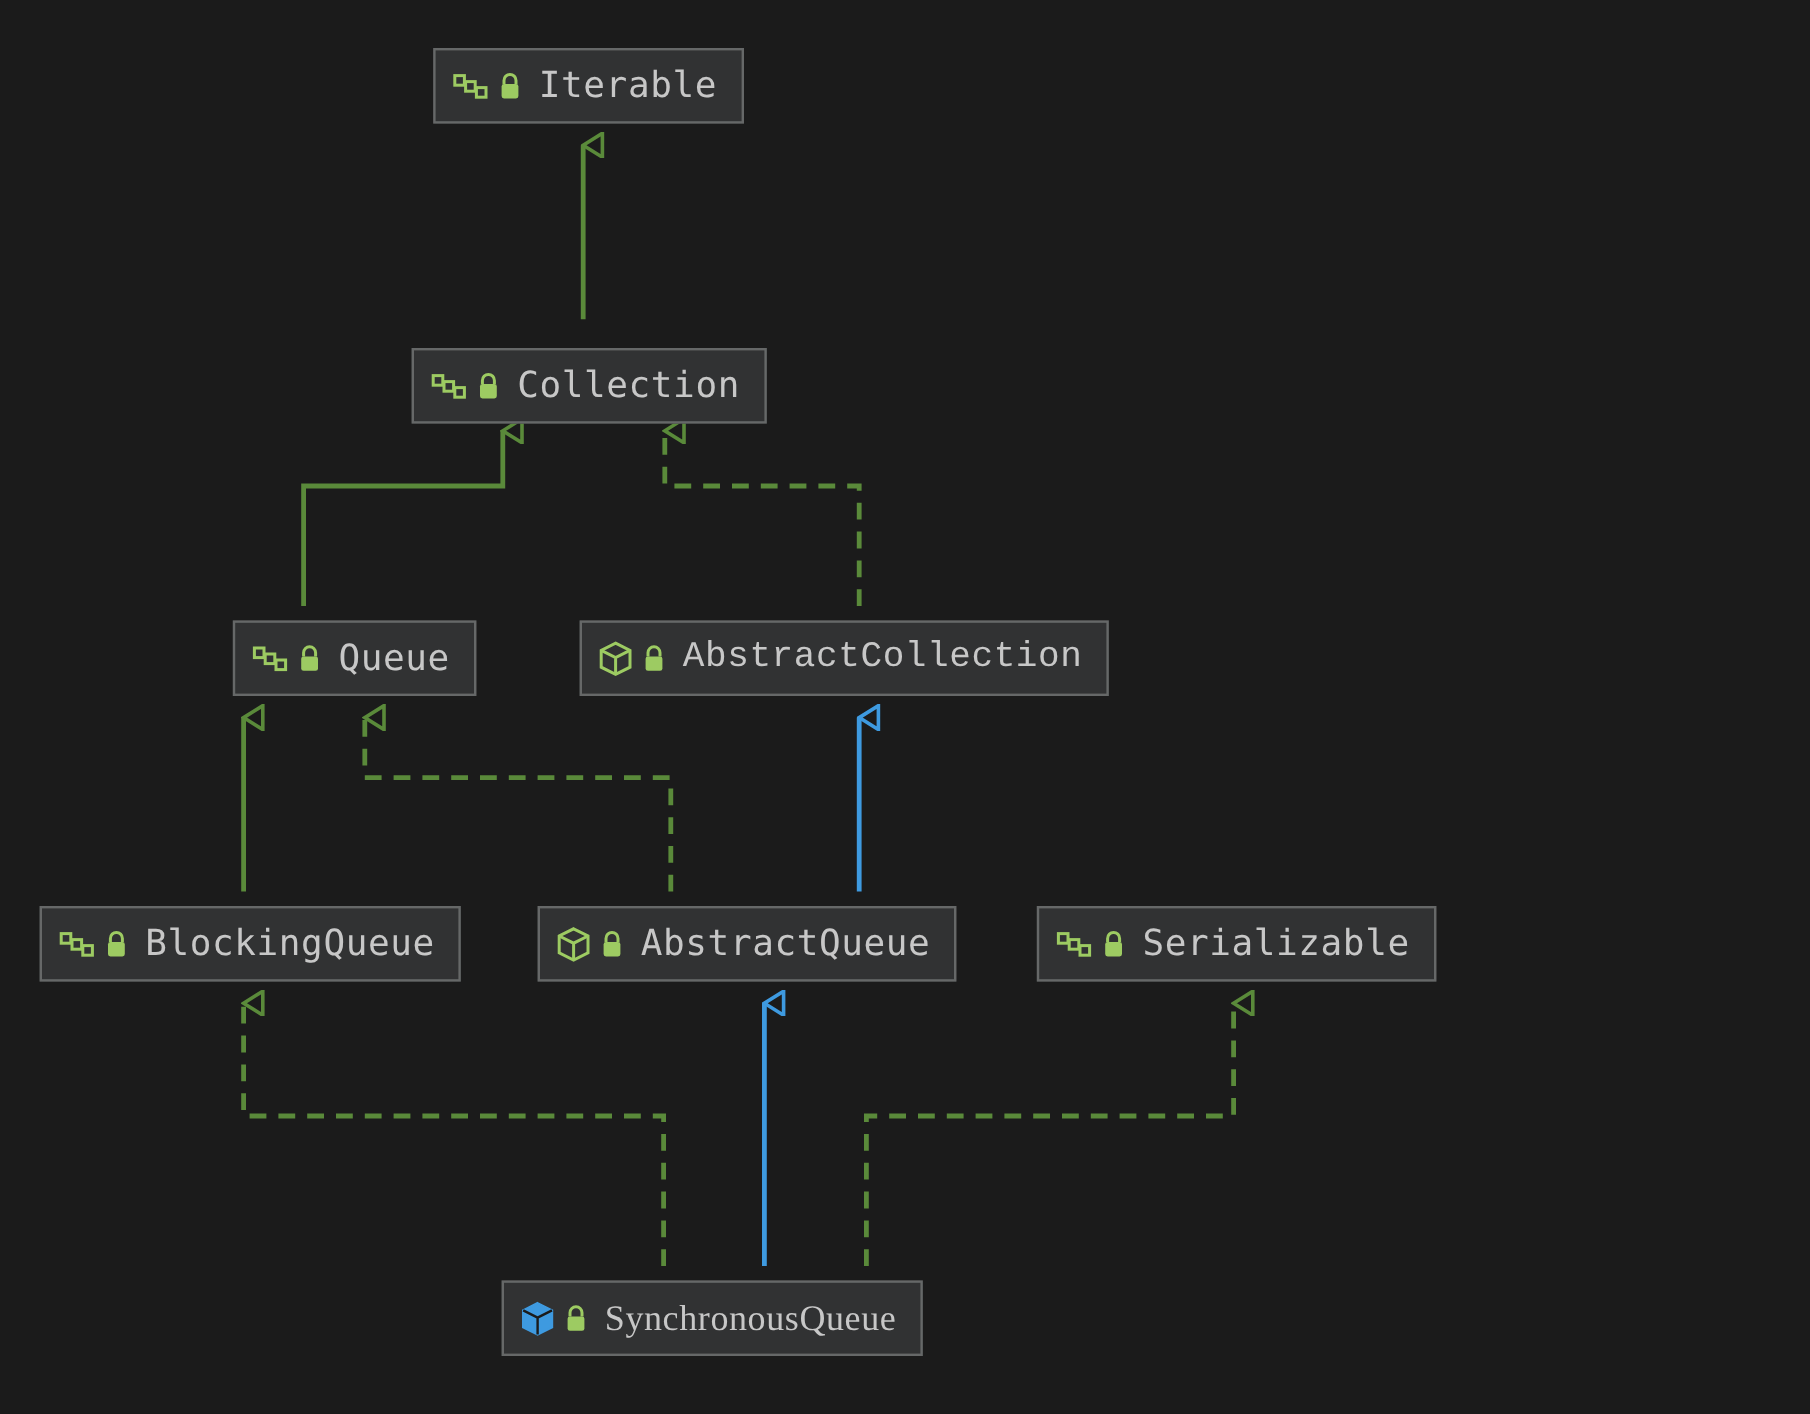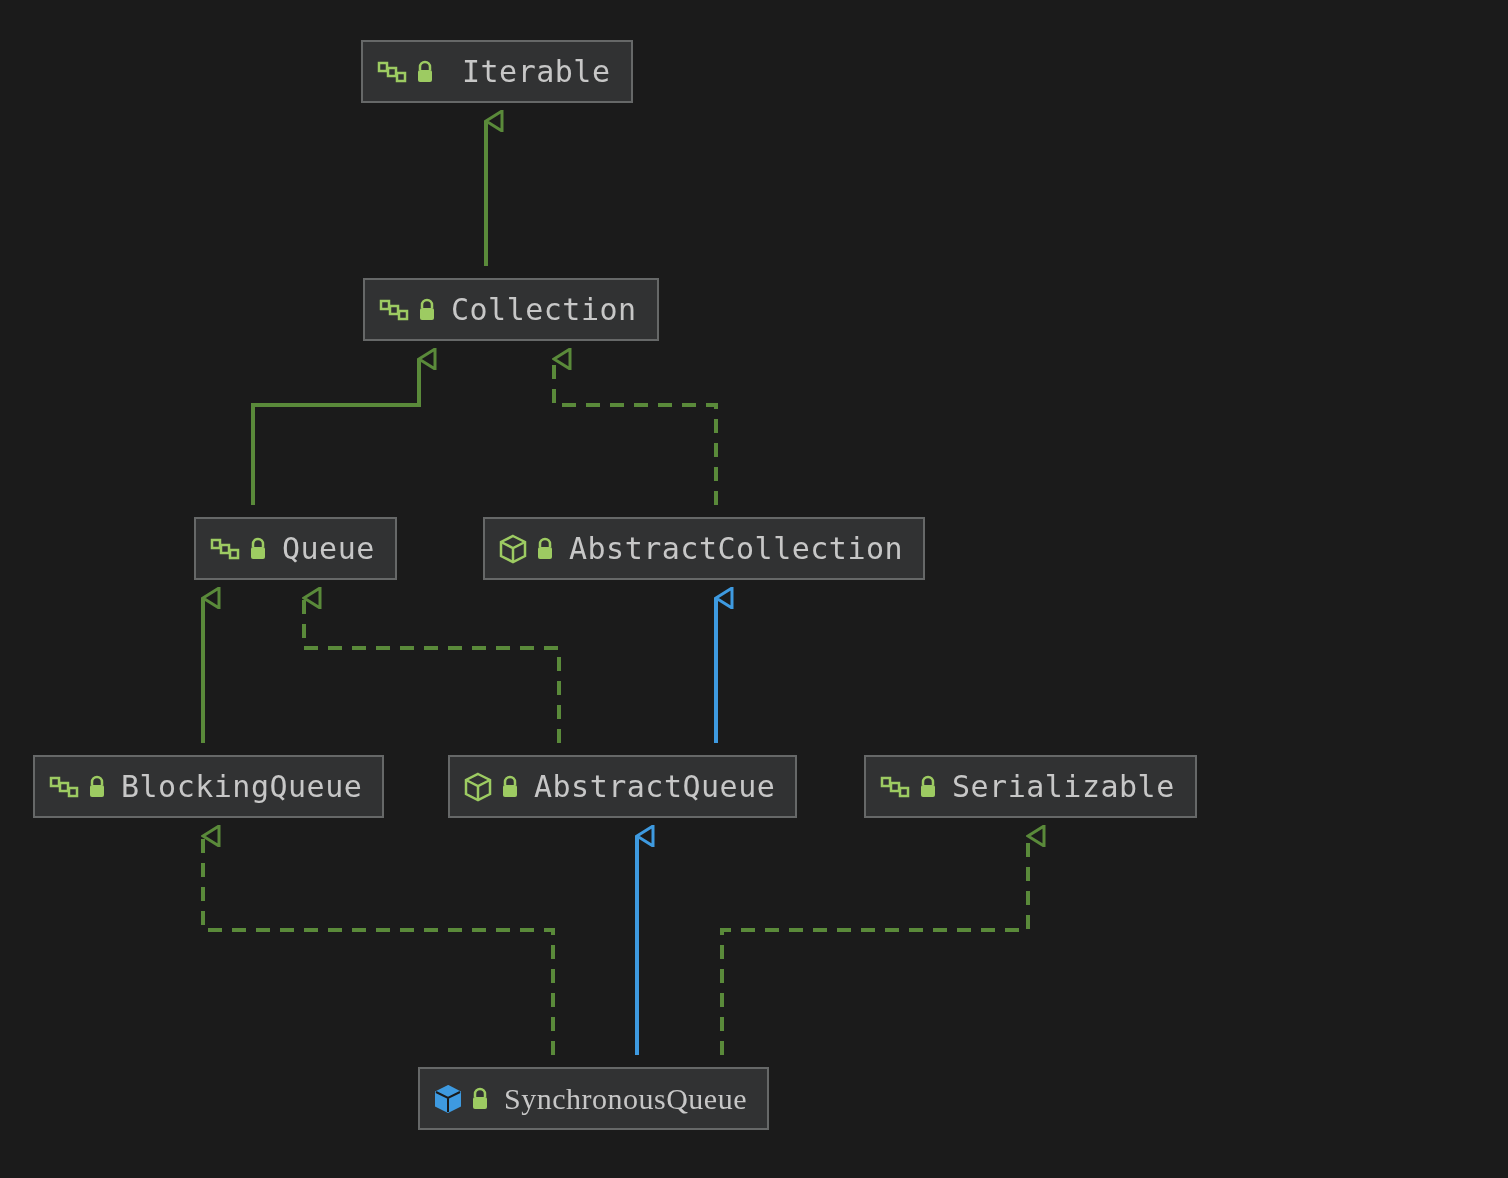--- a/index.html
+++ b/index.html
@@ -77,42 +77,42 @@
 
     <path d="M 716 743 L 716 598" stroke="#3e9ae0" stroke-width="4" fill="none" marker-end="url(#arrow-blue)"></path>
 
     <path d="M 553 1055 L 553 930 L 203 930 L 203 836" stroke="#5a8a3a" stroke-width="4" fill="none" stroke-dasharray="14 10" marker-end="url(#arrow-green)"></path>
 
     <path d="M 637 1055 L 637 836" stroke="#3e9ae0" stroke-width="4" fill="none" marker-end="url(#arrow-blue)"></path>
 
     <path d="M 722 1055 L 722 930 L 1028 930 L 1028 836" stroke="#5a8a3a" stroke-width="4" fill="none" stroke-dasharray="14 10" marker-end="url(#arrow-green)"></path>
   </svg>
 
-  <div class="node" style="left:361px; top:40px;gap:13px;">
+  <div class="node" style="left:361px; top:40px;">
     <span class="icons">
       <span class="ico">
         <svg width="30" height="26" viewBox="0 0 30 26">
             <g fill="none" stroke="#9dcb62" stroke-width="2.5">
               <rect x="2" y="4" width="8" height="8"></rect>
               <rect x="11" y="9" width="8" height="8"></rect>
               <rect x="20" y="14" width="8" height="8"></rect>
             </g>
           </svg>
       </span>
       <span class="ico">
         <svg width="20" height="24" viewBox="0 0 20 24">
             <path d="M5 10 V7 a5 5 0 0 1 10 0 V10" fill="none" stroke="#9dcb62" stroke-width="2.5"></path>
             <rect x="3" y="10" width="14" height="12" rx="2" fill="#9dcb62"></rect>
           </svg>
       </span>
     </span>
     <span class="label">Iterable</span>
   </div>
 
-  <div class="node" style="left:343px; top:278px;margin-left:20px;">
+  <div class="node" style="left:343px; top:290px;">
     <span class="icons">
       <span class="ico">
         <svg width="30" height="26" viewBox="0 0 30 26">
             <g fill="none" stroke="#9dcb62" stroke-width="2.5">
               <rect x="2" y="4" width="8" height="8"></rect>
               <rect x="11" y="9" width="8" height="8"></rect>
               <rect x="20" y="14" width="8" height="8"></rect>
             </g>
           </svg>
       </span>
@@ -140,21 +140,21 @@
       <span class="ico">
         <svg width="20" height="24" viewBox="0 0 20 24">
             <path d="M5 10 V7 a5 5 0 0 1 10 0 V10" fill="none" stroke="#9dcb62" stroke-width="2.5"></path>
             <rect x="3" y="10" width="14" height="12" rx="2" fill="#9dcb62"></rect>
           </svg>
       </span>
     </span>
     <span class="label">Queue</span>
   </div>
 
-  <div class="node" style="left:483px; top:517px;">
+  <div class="node" style="left:483px; top:517px;font-family:Liberation Mono, monospace;">
     <span class="icons">
       <span class="ico">
         <svg width="28" height="30" viewBox="0 0 28 30">
             <path d="M14 2 L26 8 L26 22 L14 28 L2 22 L2 8 Z" fill="none" stroke="#9dcb62" stroke-width="2.5"></path>
             <path d="M2 8 L14 14 L26 8 M14 14 L14 28" fill="none" stroke="#9dcb62" stroke-width="2.5"></path>
           </svg>
       </span>
       <span class="ico">
         <svg width="20" height="24" viewBox="0 0 20 24">
             <path d="M5 10 V7 a5 5 0 0 1 10 0 V10" fill="none" stroke="#9dcb62" stroke-width="2.5"></path>

